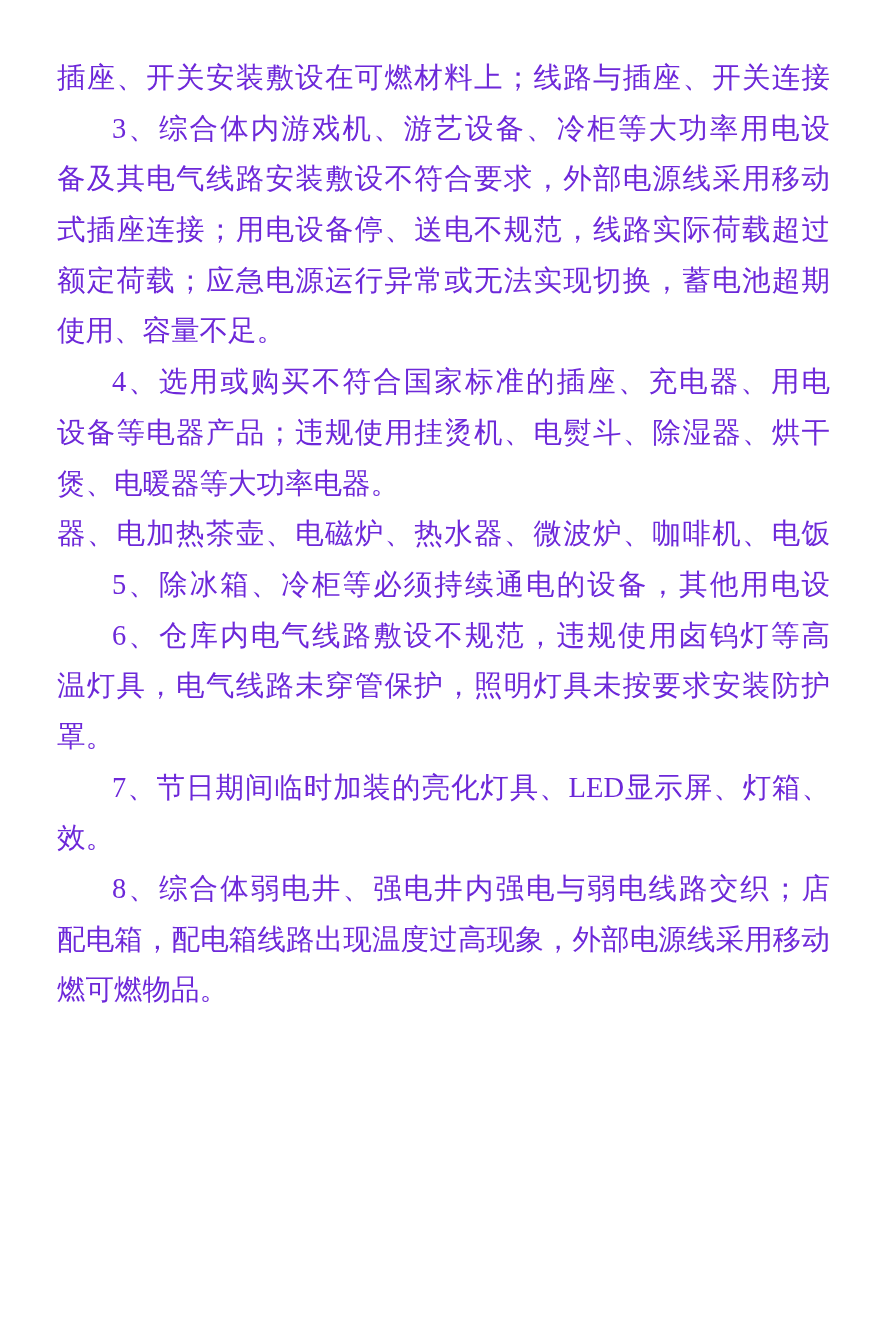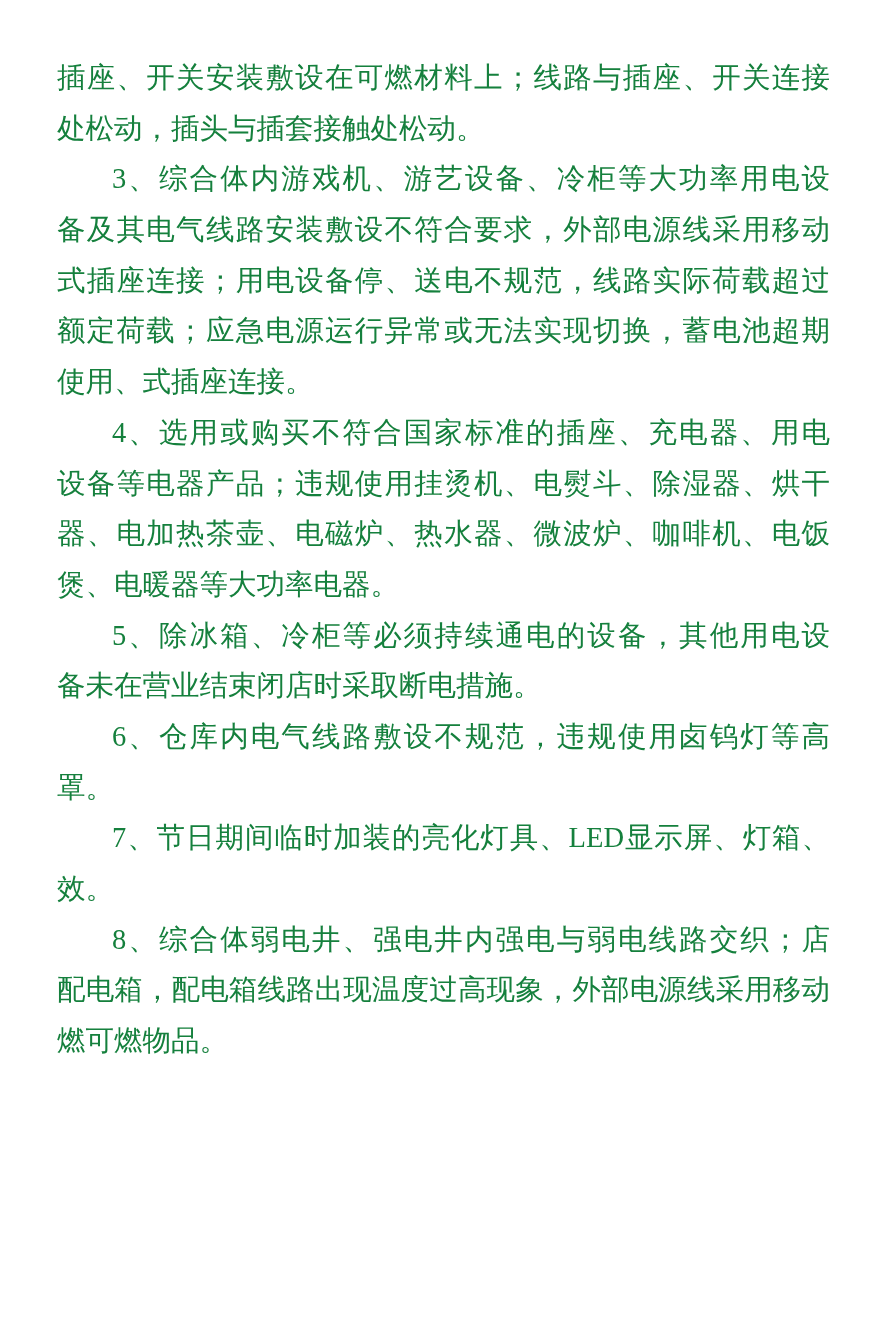--- a/index.html
+++ b/index.html
@@ -37,35 +37,34 @@
     padding-left: 55px;
   }
   .latin {
     font-family: "Liberation Serif", serif;
   }
 </style>
 </head>
 <body>
 
 <div class="page">
-  <div class="page-text" style="color: #15803d;">
+  <div class="page-text" style="color: #6d28d9;">
       <div class="line">插座、开关安装敷设在可燃材料上；线路与插座、开关连接</div>
-      <div class="line para-end">处松动，插头与插套接触处松动。</div>
       <div class="line indent"><span class="latin">3</span>、综合体内游戏机、游艺设备、冷柜等大功率用电设</div>
       <div class="line">备及其电气线路安装敷设不符合要求，外部电源线采用移动</div>
       <div class="line">式插座连接；用电设备停、送电不规范，线路实际荷载超过</div>
       <div class="line">额定荷载；应急电源运行异常或无法实现切换，蓄电池超期</div>
-      <div class="line para-end">使用、式插座连接。</div>
+      <div class="line para-end">使用、容量不足。</div>
       <div class="line indent"><span class="latin">4</span>、选用或购买不符合国家标准的插座、充电器、用电</div>
       <div class="line">设备等电器产品；违规使用挂烫机、电熨斗、除湿器、烘干</div>
+      <div class="line para-end">煲、电暖器等大功率电器。</div>
       <div class="line">器、电加热茶壶、电磁炉、热水器、微波炉、咖啡机、电饭</div>
-      <div class="line para-end">煲、电暖器等大功率电器。</div>
       <div class="line indent"><span class="latin">5</span>、除冰箱、冷柜等必须持续通电的设备，其他用电设</div>
-      <div class="line para-end">备未在营业结束闭店时采取断电措施。</div>
       <div class="line indent"><span class="latin">6</span>、仓库内电气线路敷设不规范，违规使用卤钨灯等高</div>
+      <div class="line">温灯具，电气线路未穿管保护，照明灯具未按要求安装防护</div>
       <div class="line para-end">罩。</div>
       <div class="line indent"><span class="latin">7</span>、节日期间临时加装的亮化灯具、<span class="latin">LED</span>显示屏、灯箱、</div>
       <div class="line para-end">效。</div>
       <div class="line indent"><span class="latin">8</span>、综合体弱电井、强电井内强电与弱电线路交织；店</div>
       <div class="line">配电箱，配电箱线路出现温度过高现象，外部电源线采用移动</div>
       <div class="line para-end">燃可燃物品。</div>
     </div>
 </div>
 
 </body></html>

